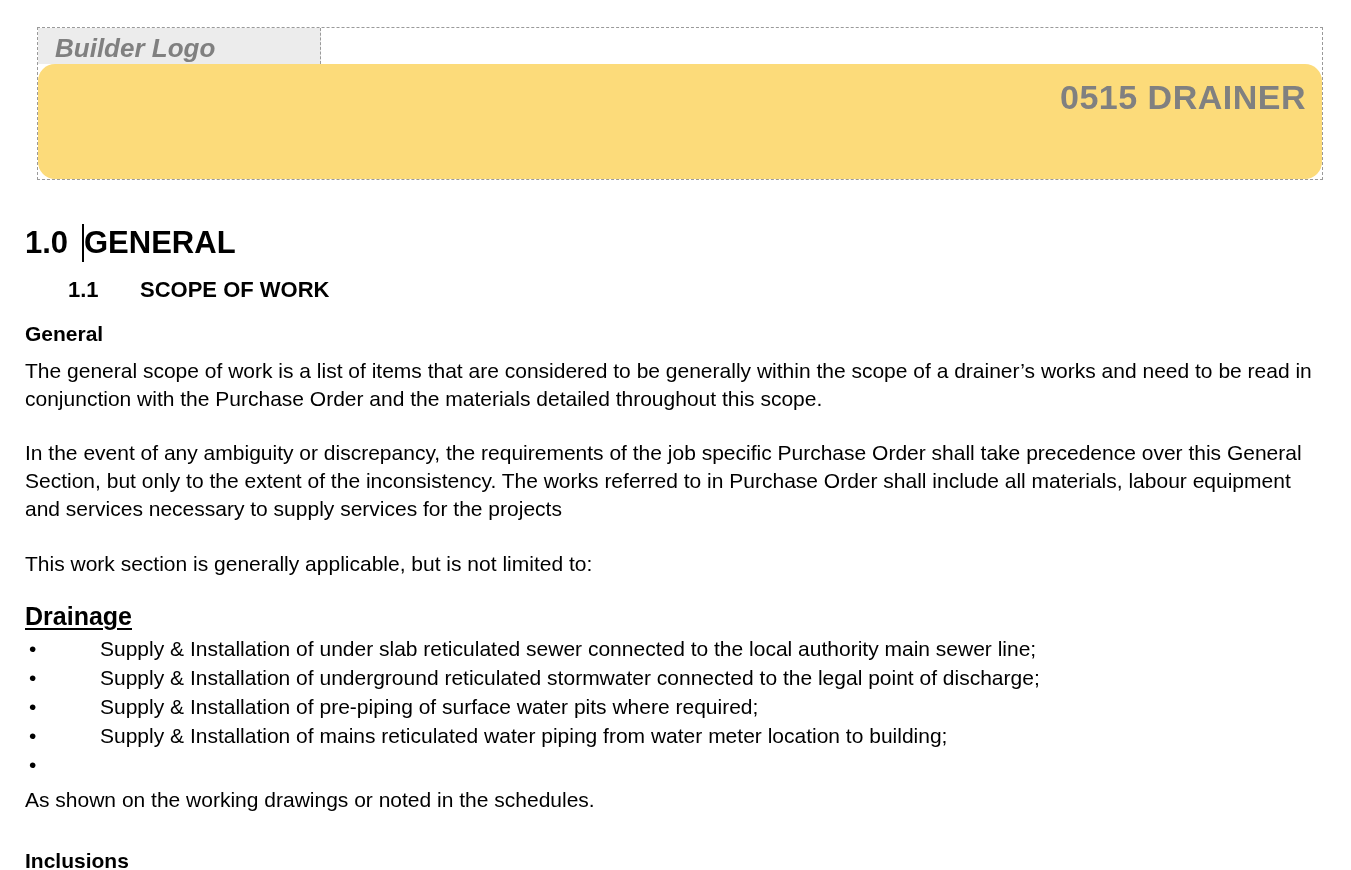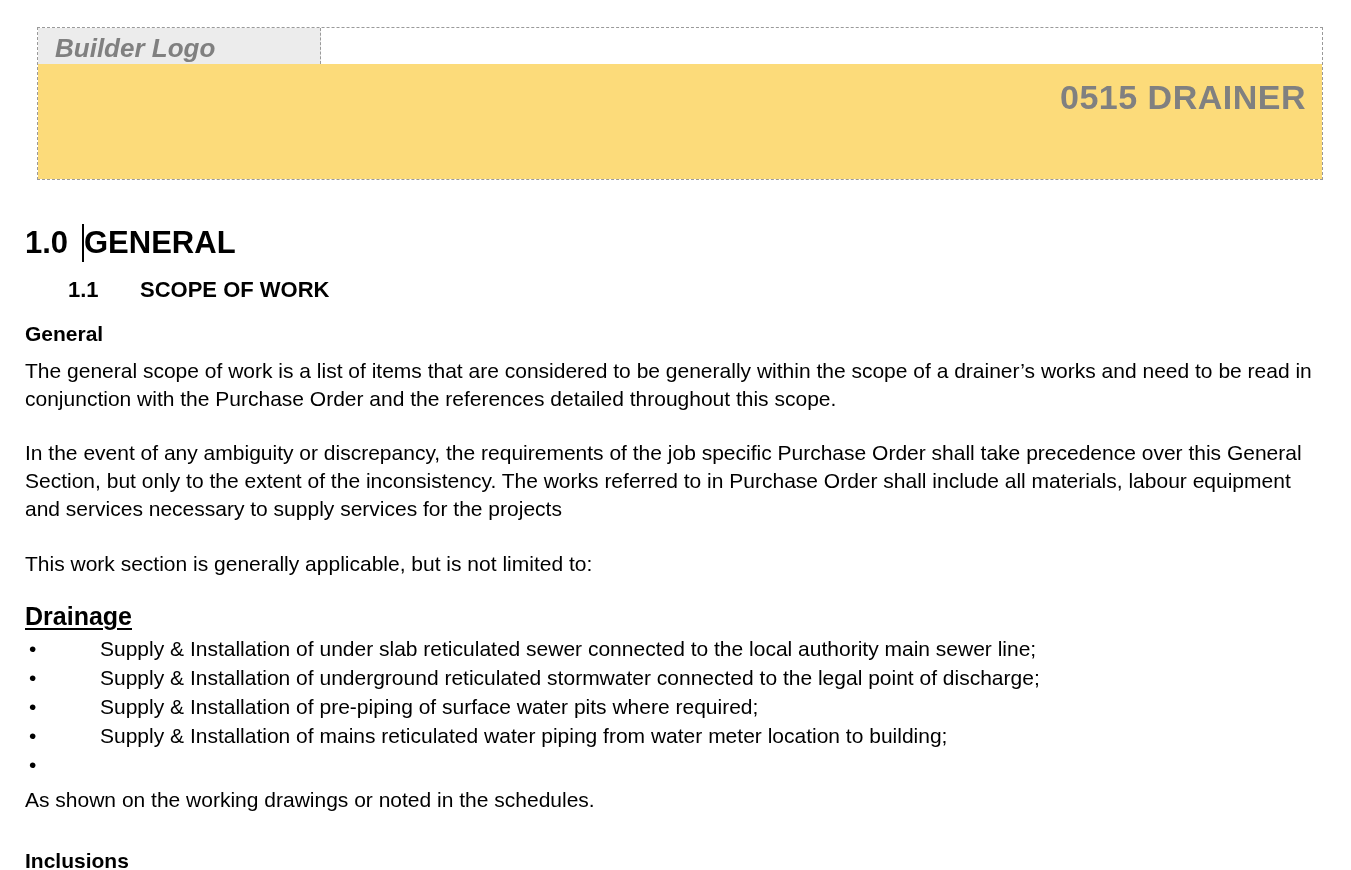--- a/index.html
+++ b/index.html
@@ -41,20 +41,21 @@
     font-weight: bold;
     font-style: italic;
     color: #808080;
   }
   .banner-cell {
     flex: 1;
     background: #fcdb7a;
     box-sizing: border-box;
     text-align: right;
     padding: 14px 16px 0 0;
+    border-radius: 17px;
   }
   .doc-code {
     font-size: 34px;
     font-weight: bold;
     color: #808080;
     letter-spacing: 0.5px;
   }
   
   .content {
     position: absolute;
@@ -157,21 +158,21 @@
       <span class="h1-num">1.0</span><span class="caret"></span><span>GENERAL</span>
     </div>
 
     <div class="h2">
       <span class="h2-num">1.1</span>
       <span>SCOPE OF WORK</span>
     </div>
 
     <div class="h3">General</div>
 
-    <p class="para para-1">The general scope of work is a list of items that are considered to be generally within the scope of a drainer’s works and need to be read in conjunction with the Purchase Order and the references detailed throughout this scope.</p>
+    <p class="para para-1">The general scope of work is a list of items that are considered to be generally within the scope of a drainer’s works and need to be read in conjunction with the Purchase Order and the materials detailed throughout this scope.</p>
 
     <p class="para para-2">In the event of any ambiguity or discrepancy, the requirements of the job specific Purchase Order shall take precedence over this General Section, but only to the extent of the inconsistency. The works referred to in Purchase Order shall include all materials, labour equipment and services necessary to supply services for the projects</p>
 
     <p class="para para-3">This work section is generally applicable, but is not limited to:</p>
 
     <div class="list-heading">Drainage</div>
 
     <ul class="bullet-list">
       <li>
         <span class="bullet-marker">•</span>

